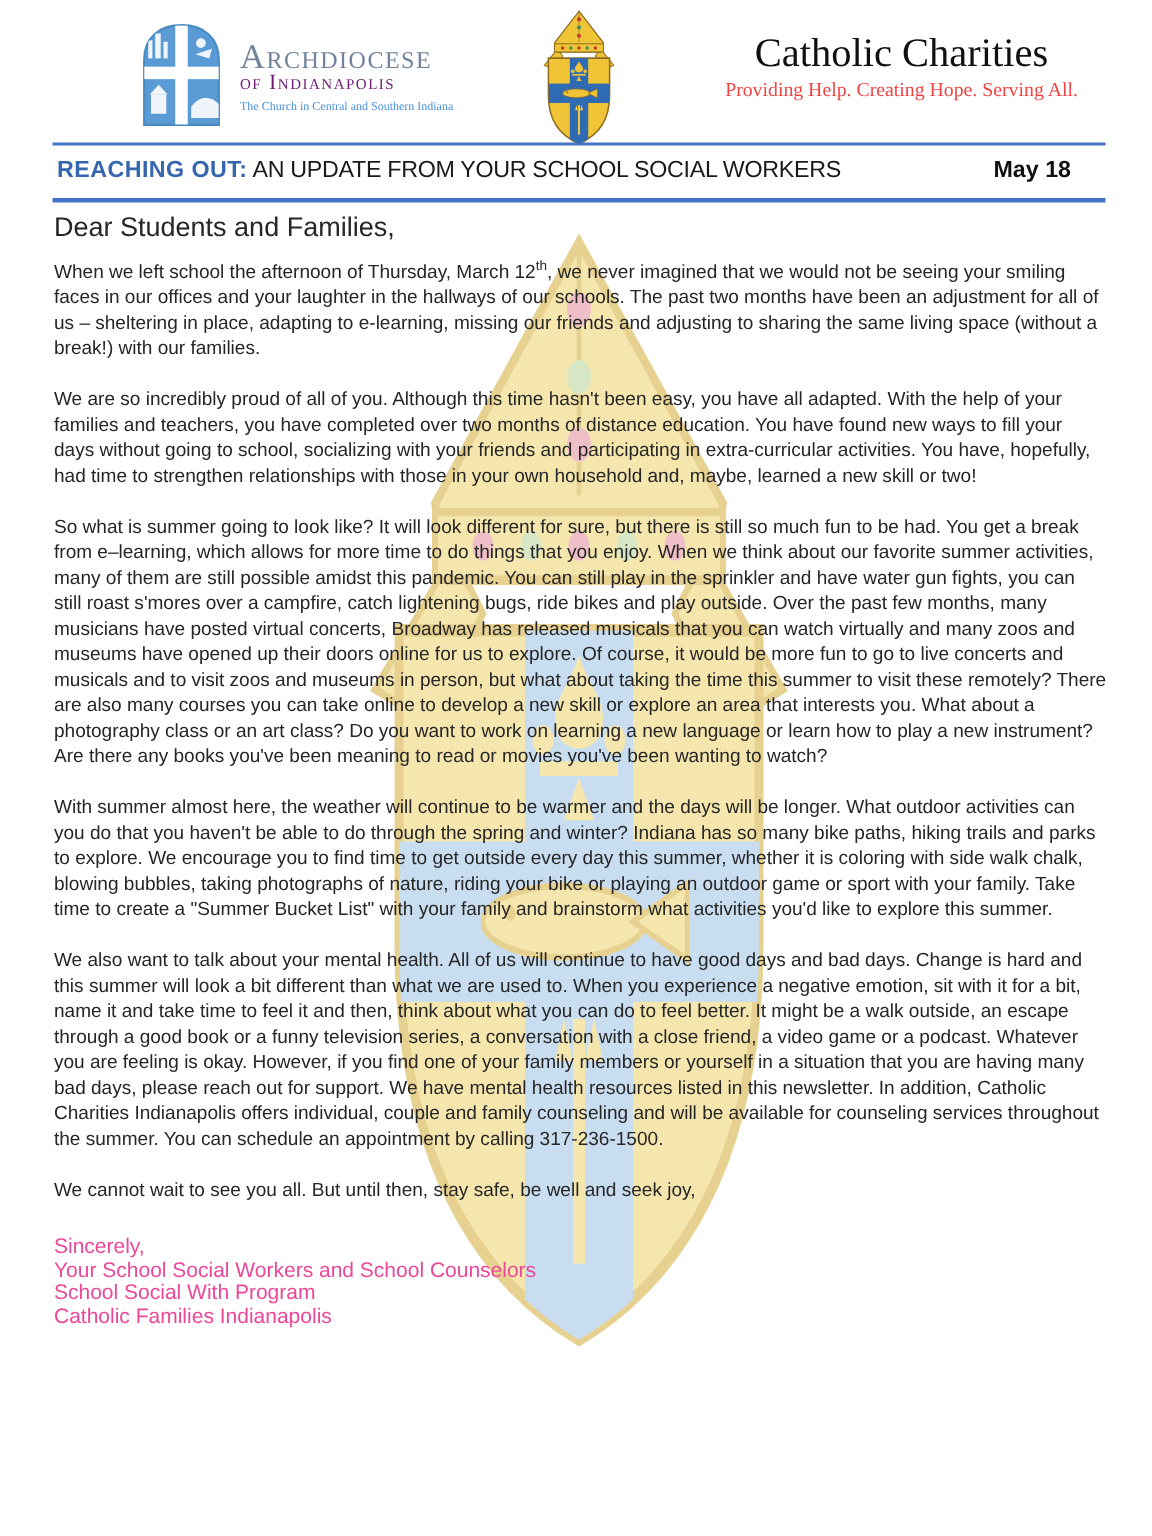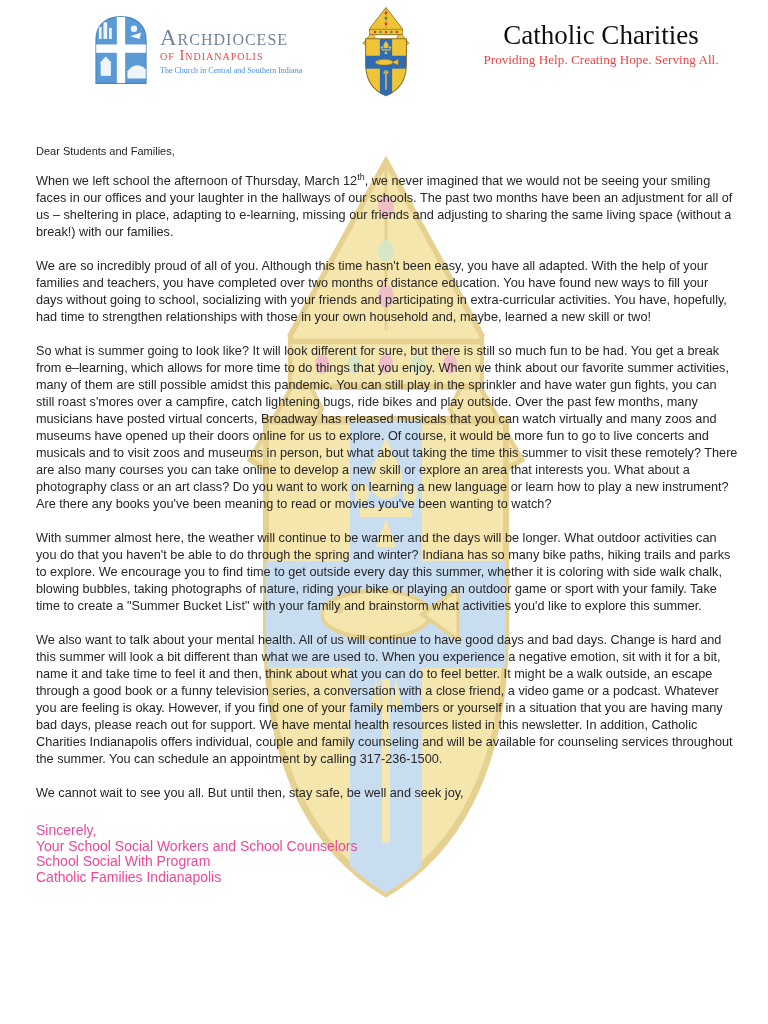--- a/index.html
+++ b/index.html
@@ -20,21 +20,21 @@
   .logo-text { margin-left: 10px; padding-top: 14px; }
   .logo-name {
     font-family: "Liberation Serif", serif;
     font-variant: small-caps;
     color: #71849B;
     font-size: 23px; line-height: 20px; letter-spacing: 1px;
   }
   .logo-sub {
     font-family: "Liberation Serif", serif;
     font-variant: small-caps;
-    color: #ef4444;
+    color: #701a75;
     font-size: 14.5px; line-height: 15px; letter-spacing: 1px;
   }
   .logo-tagline {
     font-family: "Liberation Serif", serif;
     color: #4a90d9;
     font-size: 8px; margin-top: 3px;
   }
   .crest-sm-wrap { position: absolute; left: 352px; top: 6px; width: 68px; height: 92px; }
   .cc-right { position: absolute; left: 462px; top: 20px; width: 278px; text-align: center; }
   .cc-title { font-family: Liberation Serif, serif; font-size: 27px; color: #101010; line-height: 30px; }
@@ -58,21 +58,21 @@
   
   .crest-sm { --cg:#F0C437; --cb:#2F6BB3; --cr:#C03A2B; --cgr:#3E8E5A; --co:#8F6D1E; }
   .crest-wm { --cg:#F5E5AA; --cb:#C7DCF0; --cr:#EFBCC6; --cgr:#D5E6C2; --co:#E6CF8C; }
 
   
   .letter {
     position: absolute; left: 36px; top: 143px; width: 702px; z-index: 1;
     font-size: 12.7px; line-height: 17px; color: #262626;
   }
   .letter p { margin: 0 0 17px 0; }
-  .salutation { font-size: 11px; margin: 0 0 13px 0 !important; }
+  .salutation { font-size: 18px; margin: 0 0 13px 0 !important; }
   .gap-lg { margin-top: 10px !important; }
   .closing { margin-top: 9px !important; }
   .signature { margin-top: 21px; font-size: 14px; line-height: 15.5px; color: #ec4899; }
   .signature div { margin: 0; }
   sup { font-size: 9px; vertical-align: super; line-height: 0; }
 </style>
 </head>
 <body>
 
 <svg width="0" height="0" style="position:absolute">
@@ -160,20 +160,26 @@
         <use href="#crest"></use>
       </svg>
     </div>
 
     <div class="cc-right">
       <div class="cc-title">Catholic Charities</div>
       <div class="cc-tag">Providing Help. Creating Hope. Serving All.</div>
     </div>
   </div>
 
+  <div class="banner">
+    <div class="banner-title">
+      <span class="hl">REACHING OUT:</span><span> AN UPDATE FROM YOUR SCHOOL SOCIAL WORKERS</span>
+    </div>
+    <div class="banner-date">May 18</div>
+  </div>
 
   <div class="letter">
     <p class="salutation">Dear Students and Families,</p>
 
     <p><span>When we left school the afternoon of Thursday, March 12</span><sup>th</sup><span>, we never imagined that we would not be seeing your smiling faces in our offices and your laughter in the hallways of our schools.  The past two months have been an adjustment for all of us – sheltering in place, adapting to e-learning, missing our friends and adjusting to sharing the same living space (without a break!) with our families.</span></p>
 
     <p>We are so incredibly proud of all of you. Although this time hasn't been easy, you have all adapted.  With the help of your families and teachers, you have completed over two months of distance education. You have found new ways to fill your days without going to school, socializing with your friends and participating in extra-curricular activities. You have, hopefully, had time to strengthen relationships with those in your own household and, maybe, learned a new skill or two!</p>
     <p class="gap-lg">So what is summer going to look like? It will look different for sure, but there is still so much fun to be had.  You get a break from e–learning, which allows for more time to do things that you enjoy.  When we think about our favorite summer activities, many of them are still possible amidst this pandemic.  You can still play in the sprinkler and have water gun fights, you can still roast s'mores over a campfire, catch lightening bugs, ride bikes and play outside.  Over the past few months, many musicians have posted virtual concerts, Broadway has released musicals that you can watch virtually and many zoos and museums have opened up their doors online for us to explore.  Of course, it would be more fun to go to live concerts and musicals and to visit zoos and museums in person, but what about taking the time this summer to visit these remotely? There are also many courses you can take online to develop a new skill or explore an area that interests you.  What about a photography class or an art class?  Do you want to work on learning a new language or learn how to play a new instrument?   Are there any books you've been meaning to read or movies you've been wanting to watch?</p>
     <p class="gap-lg">With summer almost here, the weather will continue to be warmer and the days will be longer.  What outdoor activities can you do that you haven't be able to do through the spring and winter? Indiana has so many bike paths, hiking trails and parks to explore.  We encourage you to find time to get outside every day this summer, whether it is coloring with side walk chalk, blowing bubbles, taking photographs of nature, riding your bike or playing an outdoor game or sport with your family. Take time to create a "Summer Bucket List" with your family and brainstorm what activities you'd like to explore this summer.</p>
     <p>We also want to talk about your mental health.  All of us will continue to have good days and bad days. Change is hard and this summer will look a bit different than what we are used to. When you experience a negative emotion, sit with it for a bit, name it and take time to feel it and then, think about what you can do to feel better.   It might be a walk outside, an escape through a good book or a funny television series, a conversation with a close friend, a video game or a podcast. Whatever you are feeling is okay.  However, if you find  one of your family members or yourself in a situation that you are having many bad days, please reach out for support.  We have mental health resources listed in this newsletter.  In addition, Catholic Charities Indianapolis offers individual, couple and family counseling and will be available for counseling services throughout the summer. You can schedule an appointment by calling 317-236-1500.</p>

